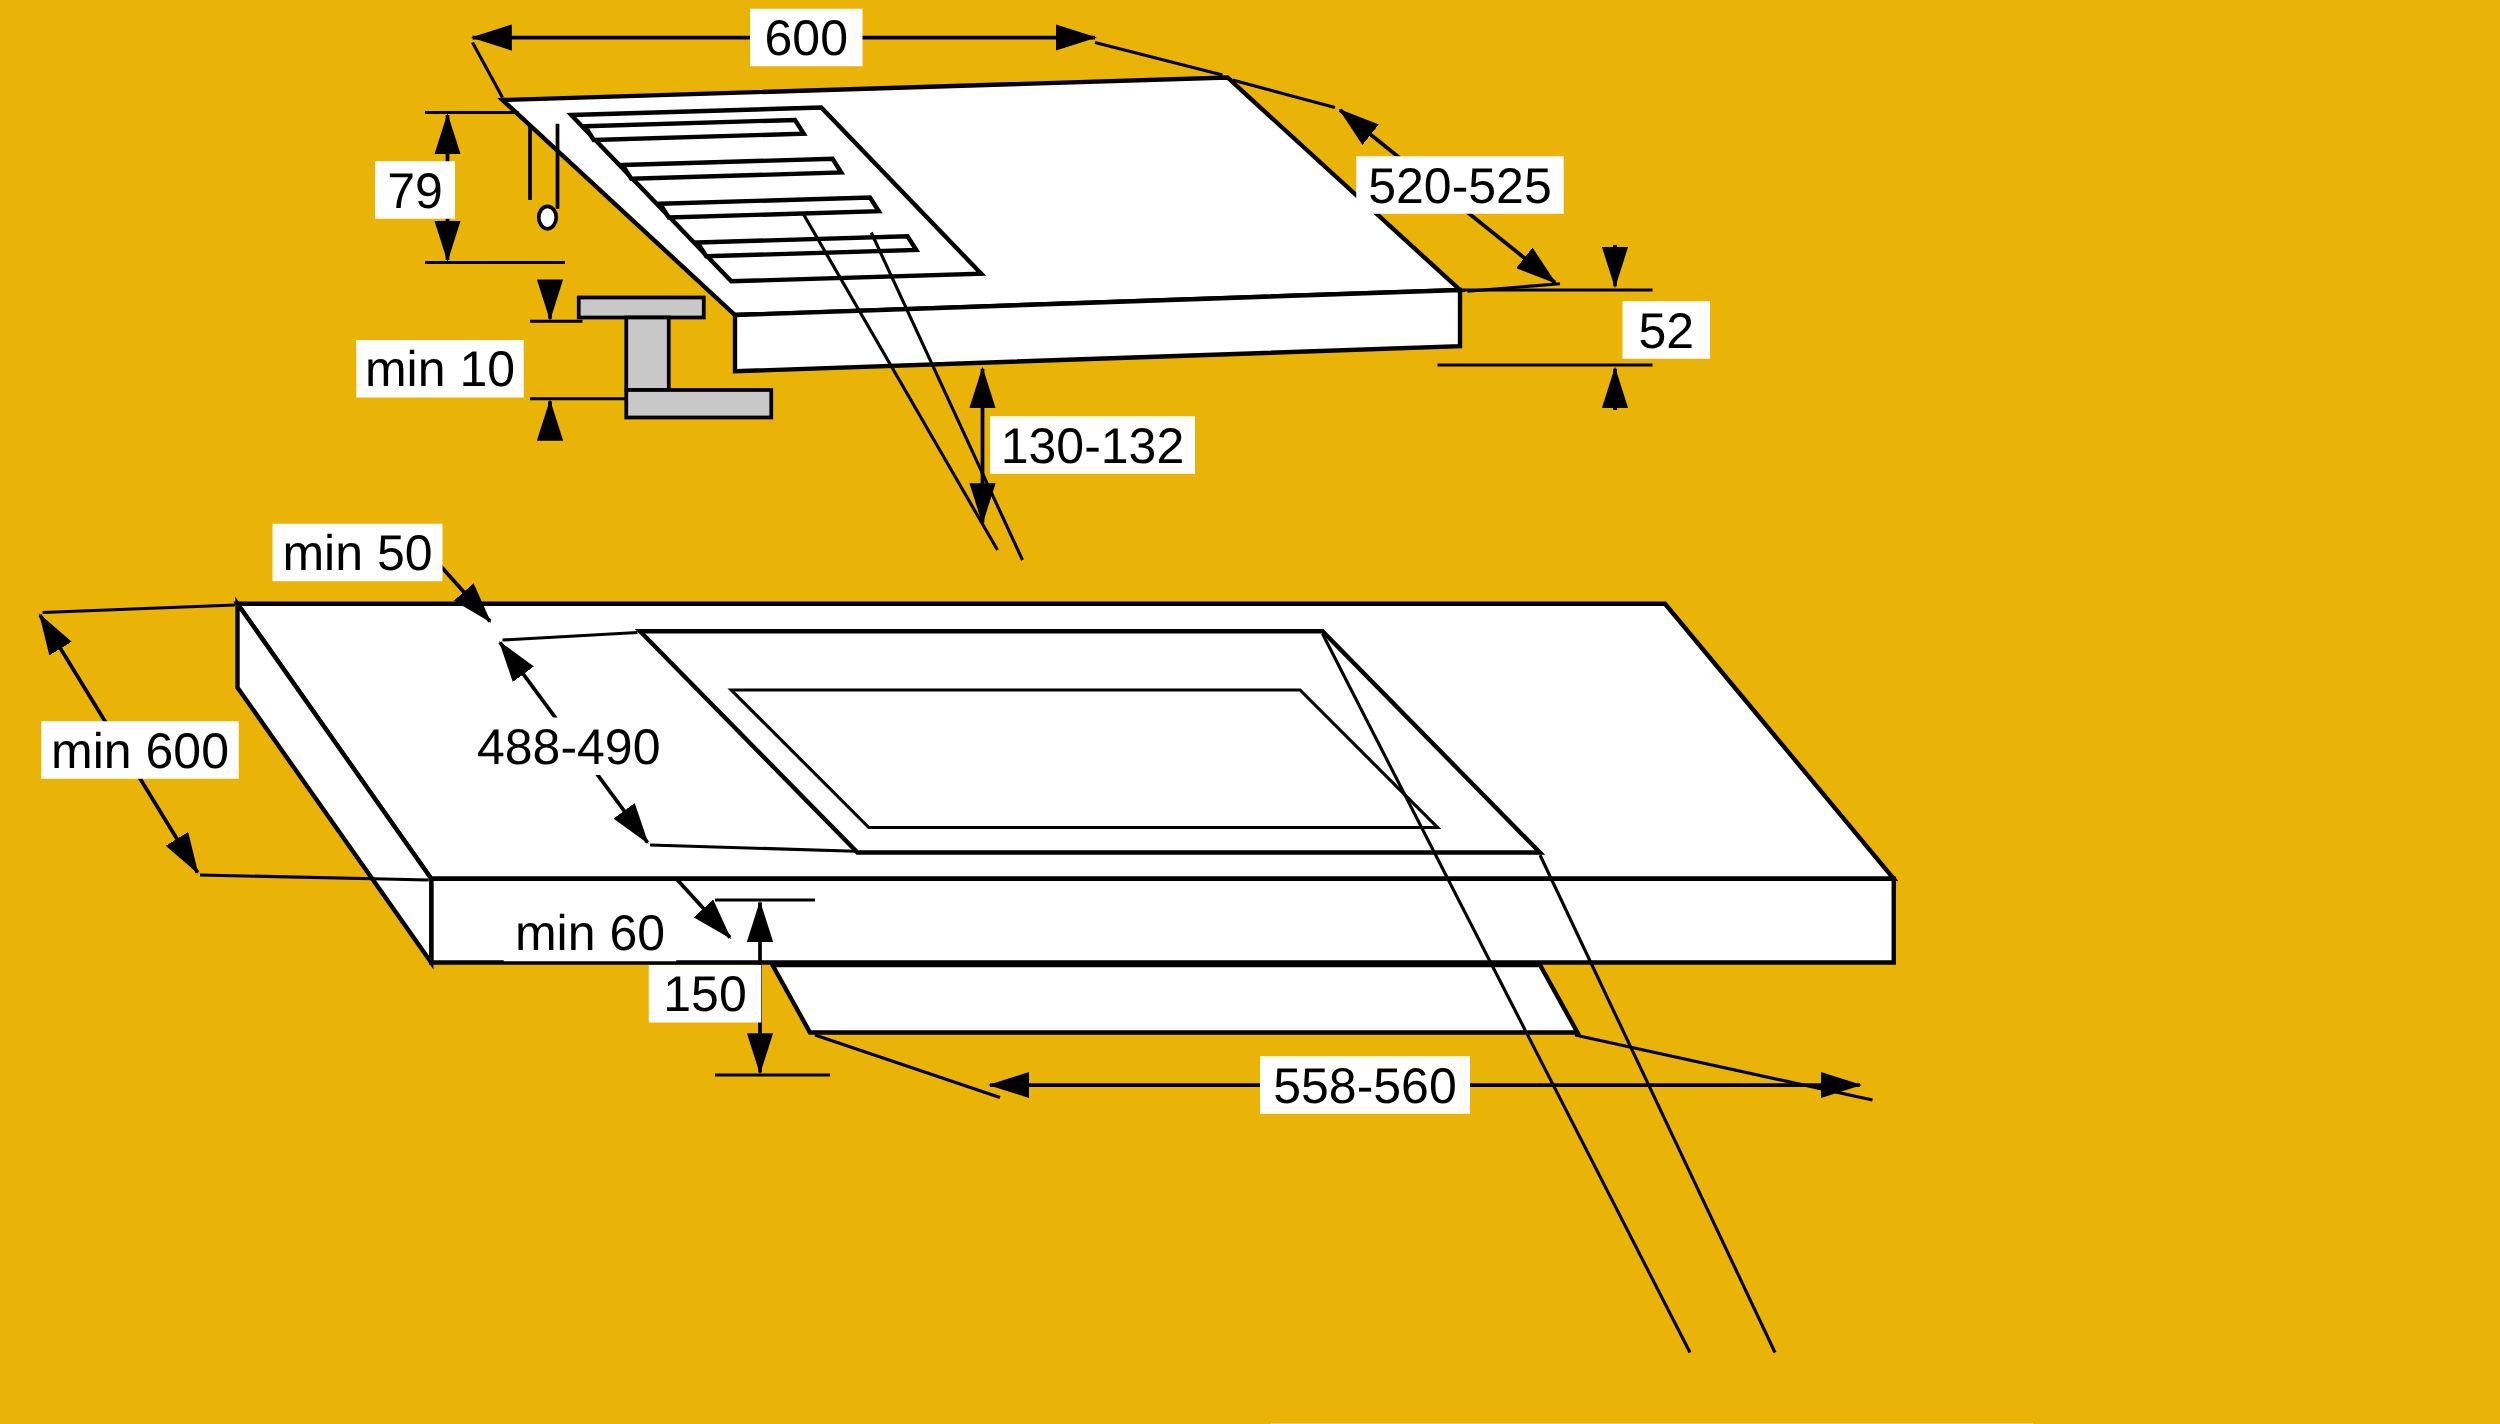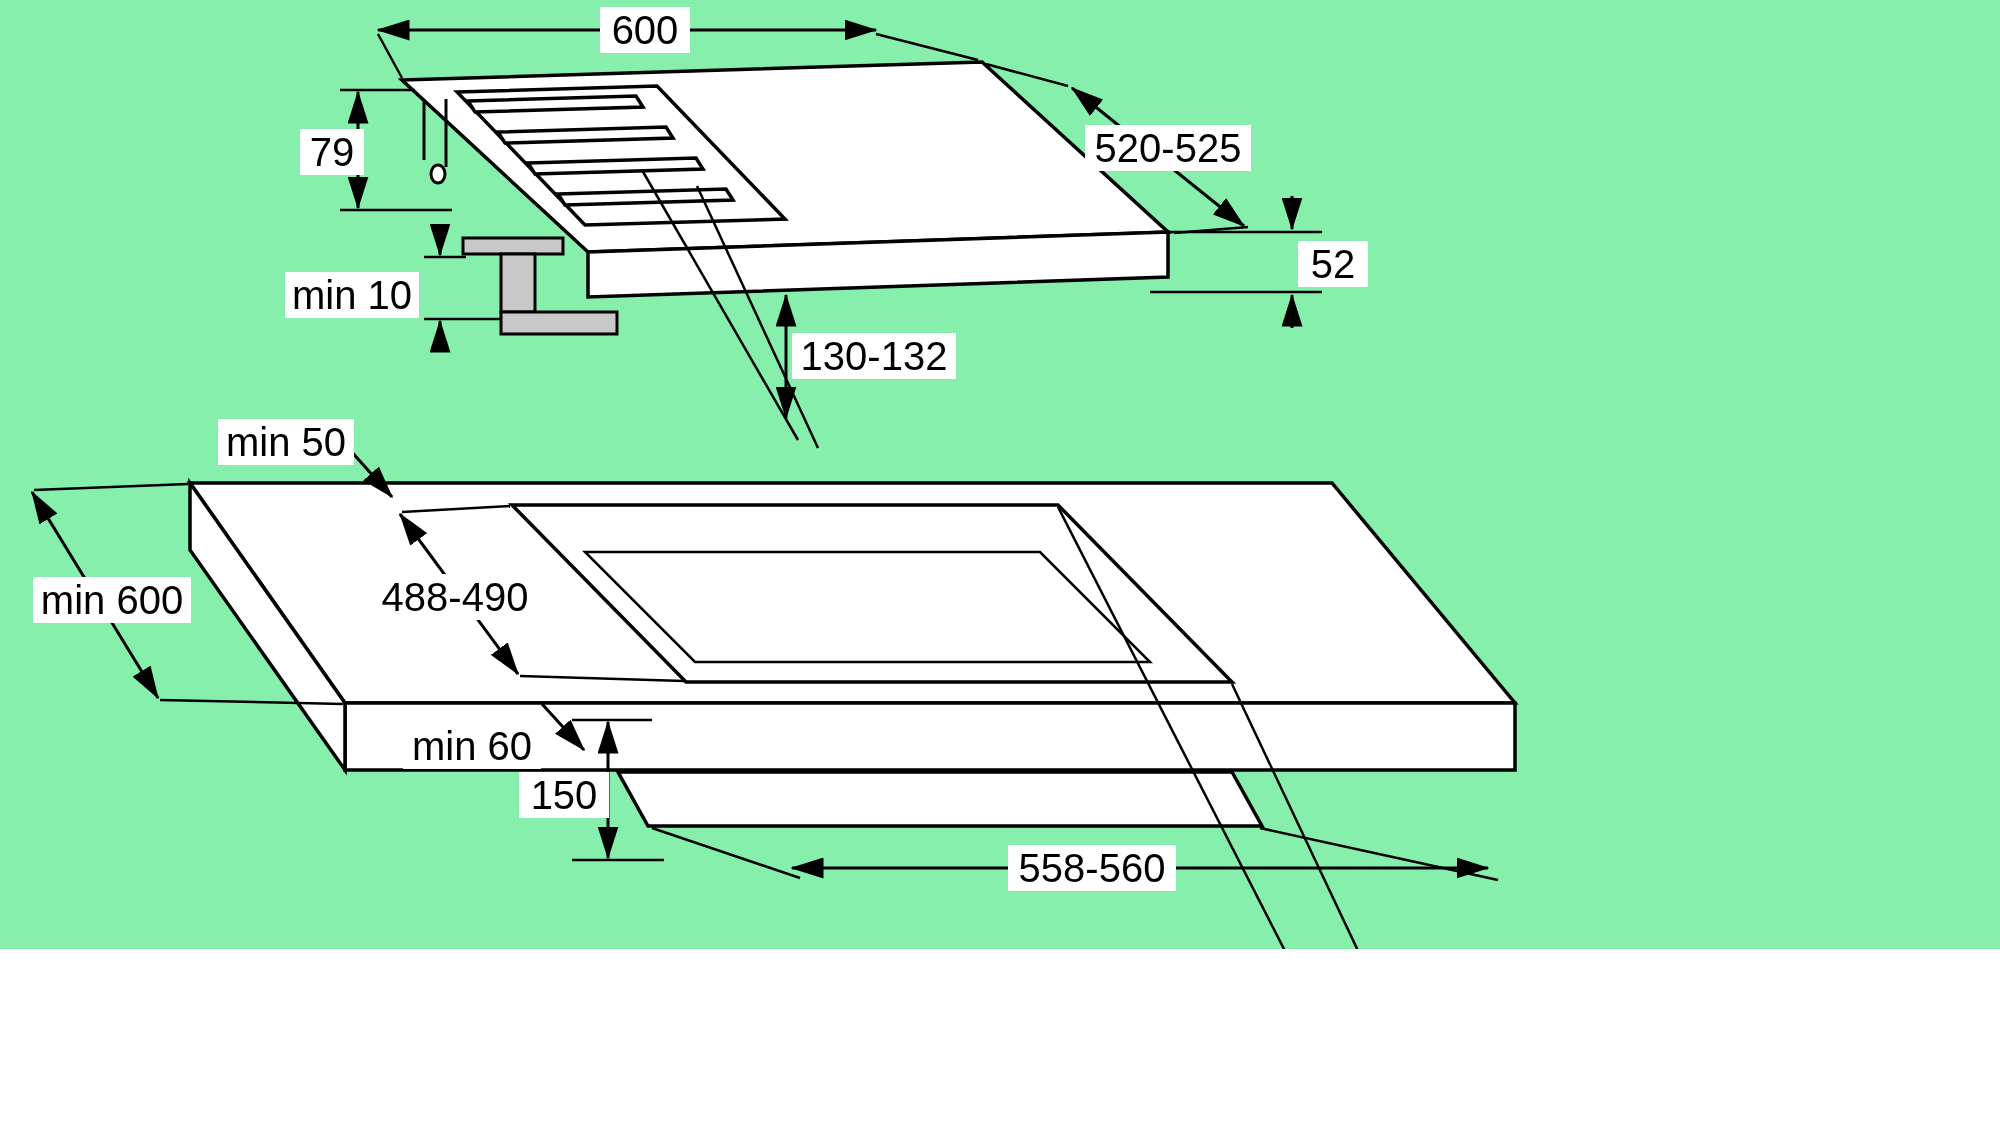--- a/index.html
+++ b/index.html
@@ -3,22 +3,22 @@
 <meta charset="utf-8">
 <style>
   html, body {
     margin: 0;
     padding: 0;
     background: #ffffff;
   }
   .canvas {
     position: relative;
     width: 2000px;
-    height: 949px;
-    background: #86efac;
+    height: 1139px;
+    background: #eab308;
     font-family: "Liberation Sans", sans-serif;
   }
   svg { display: block; }
   .outline {
     fill: #ffffff;
     stroke: #000000;
     stroke-width: 3.5;
     stroke-linejoin: miter;
   }
   .thin {

